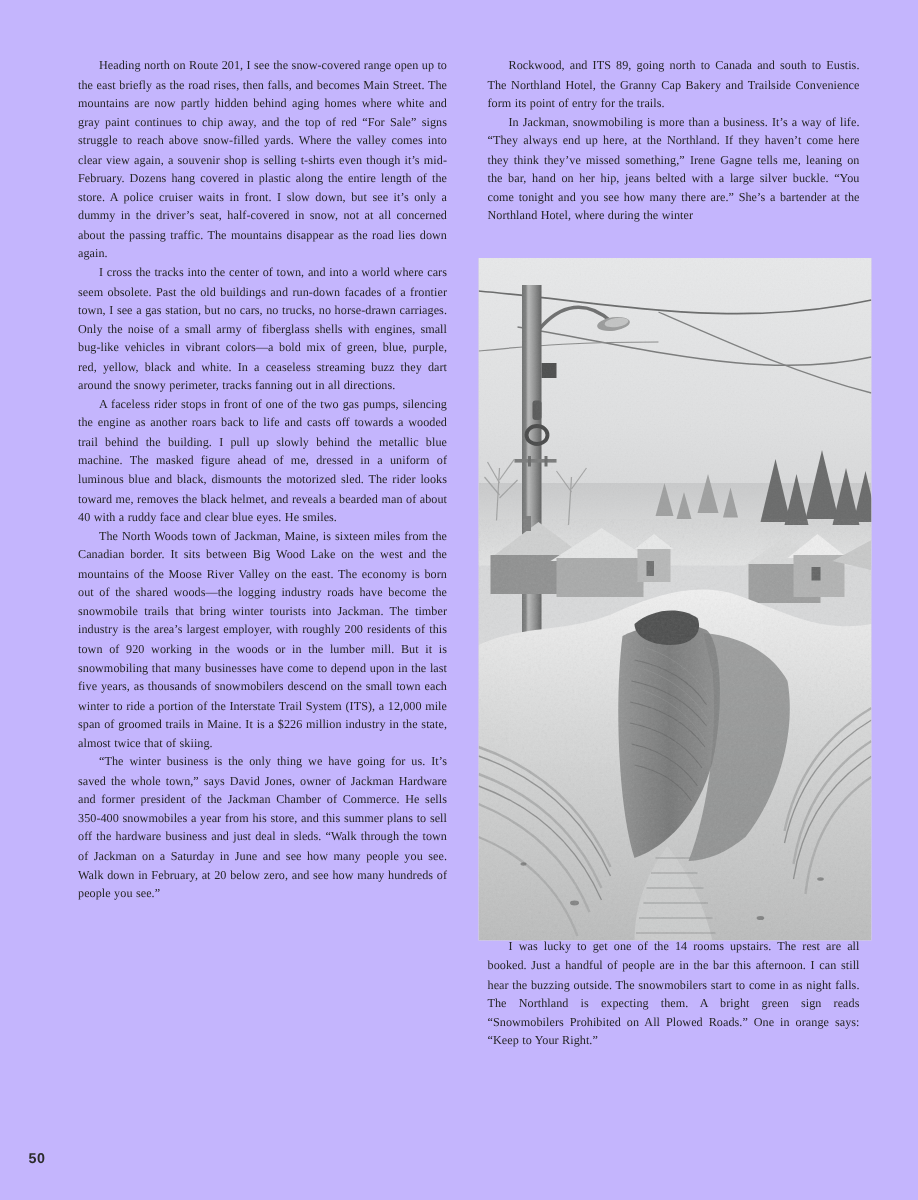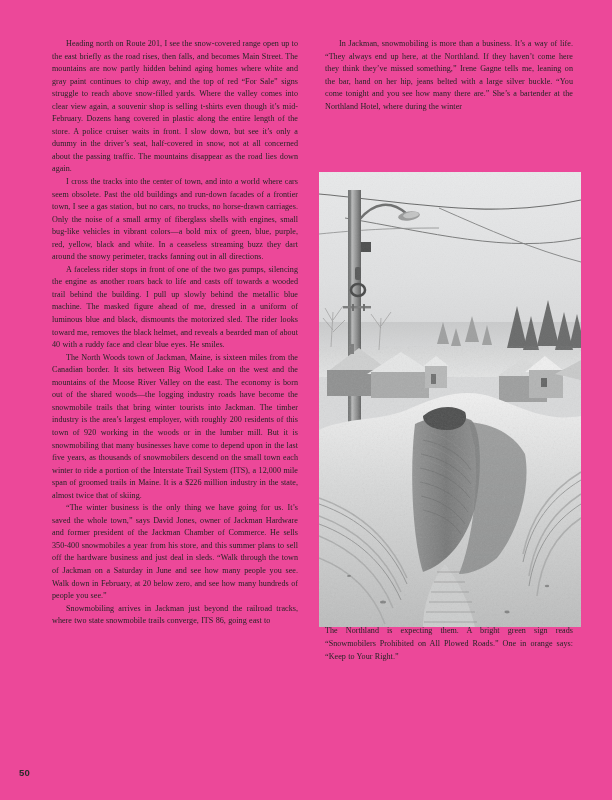--- a/index.html
+++ b/index.html
@@ -11,21 +11,21 @@
     width: 612px; height: 800px;
     position: relative;
     font-family: "Liberation Serif", "DejaVu Serif", serif;
     color: #1c1c1c;
     overflow: hidden;
   }
 
   #page {
     position: absolute;
     inset: 0;
-    background: #ec4899;
+    background: #c4b5fd;
   }
 
   
   .col {
     position: absolute;
     top: 38px;
     width: 246px;
     font-size: 8.1px;
     line-height: 12.55px;
     text-align: justify;
@@ -71,24 +71,24 @@
 <body>
 
 <div id="page">
 
   <div class="col" id="col-left">
     <p>Heading north on Route 201, I see the snow-covered range open up to the east briefly as the road rises, then falls, and becomes Main Street. The mountains are now partly hidden behind aging homes where white and gray paint continues to chip away, and the top of red “For Sale” signs struggle to reach above snow-filled yards. Where the valley comes into clear view again, a souvenir shop is selling t-shirts even though it’s mid-February. Dozens hang covered in plastic along the entire length of the store. A police cruiser waits in front. I slow down, but see it’s only a dummy in the driver’s seat, half-covered in snow, not at all concerned about the passing traffic. The mountains disappear as the road lies down again.</p>
     <p>I cross the tracks into the center of town, and into a world where cars seem obsolete. Past the old buildings and run-down facades of a frontier town, I see a gas station, but no cars, no trucks, no horse-drawn carriages. Only the noise of a small army of fiberglass shells with engines, small bug-like vehicles in vibrant colors—a bold mix of green, blue, purple, red, yellow, black and white. In a ceaseless streaming buzz they dart around the snowy perimeter, tracks fanning out in all directions.</p>
     <p>A faceless rider stops in front of one of the two gas pumps, silencing the engine as another roars back to life and casts off towards a wooded trail behind the building. I pull up slowly behind the metallic blue machine. The masked figure ahead of me, dressed in a uniform of luminous blue and black,  dismounts the motorized sled. The rider looks toward me,  removes the black helmet, and reveals a bearded man of about 40 with a ruddy face and clear blue eyes. He smiles.</p>
     <p>The North Woods town of Jackman, Maine, is sixteen miles from the Canadian border. It sits between Big Wood Lake on the west and the mountains of the Moose River Valley on the east. The economy is born out of the shared woods—the logging industry roads have become the snowmobile trails that bring winter tourists into Jackman. The timber industry is the area’s largest employer, with roughly 200 residents of this town of 920 working in the woods or in the lumber mill. But it is snowmobiling that many businesses have come to depend upon in the last five years, as thousands of snowmobilers descend on the small town each winter to ride a portion of the Interstate Trail System (ITS), a 12,000 mile span of groomed trails in Maine. It is a $226 million industry in the state, almost twice that of skiing.</p>
     <p>“The winter business is the only thing we have going for us. It’s saved the whole town,” says David Jones, owner of Jackman Hardware and former president of the Jackman Chamber of Commerce. He sells 350-400 snowmobiles a year from his store, and this summer plans to sell off the hardware business and just deal in sleds.  “Walk through the town of Jackman on a Saturday in June and see how many people you see. Walk down in February, at 20 below zero, and see how many hundreds of people you see.”</p>
-    <p>Snowmobiling arrives in Jackman just beyond the railroad tracks, where two state snowmobile trails converge, ITS 86, going east to</p>
   </div>
 
   <div class="col" id="col-right">
+    <p>Rockwood, and ITS 89, going north to Canada and south to Eustis. The Northland Hotel, the Granny Cap Bakery and Trailside Convenience form its point of entry for the trails.</p>
     <p>In Jackman, snowmobiling is more than a business. It’s a way of life. “They always end up here, at the Northland. If they haven’t come here they think they’ve missed something,” Irene Gagne tells me, leaning on the bar, hand on her hip, jeans belted with a large silver buckle. “You come tonight and you see how many there are.” She’s a bartender at the Northland Hotel, where during the winter</p>
     <div class="spacer-for-photo"></div>
     <p>weekends, snowmobilers outnumber the locals four to one.</p>
     <p>I was lucky to get one of the 14 rooms upstairs. The rest are all booked. Just a handful of people are in the bar this afternoon. I can still hear the buzzing outside. The snowmobilers start to come in as night falls. The Northland is expecting them. A bright green sign reads “Snowmobilers Prohibited on All Plowed Roads.” One in orange says: “Keep to Your Right.”</p>
   </div>
 
   <div id="photo-wrap" aria-label="Black and white photograph of a snow-covered town street with a utility pole, streetlight, overhead wires, snow-buried houses, evergreen trees on the horizon, and a large plowed snowbank in the foreground crossed by snowmobile tracks.">
     <svg viewBox="0 0 262 455" preserveAspectRatio="none">
       <defs>
         <linearGradient id="sky" x1="0" y1="0" x2="0" y2="1">

